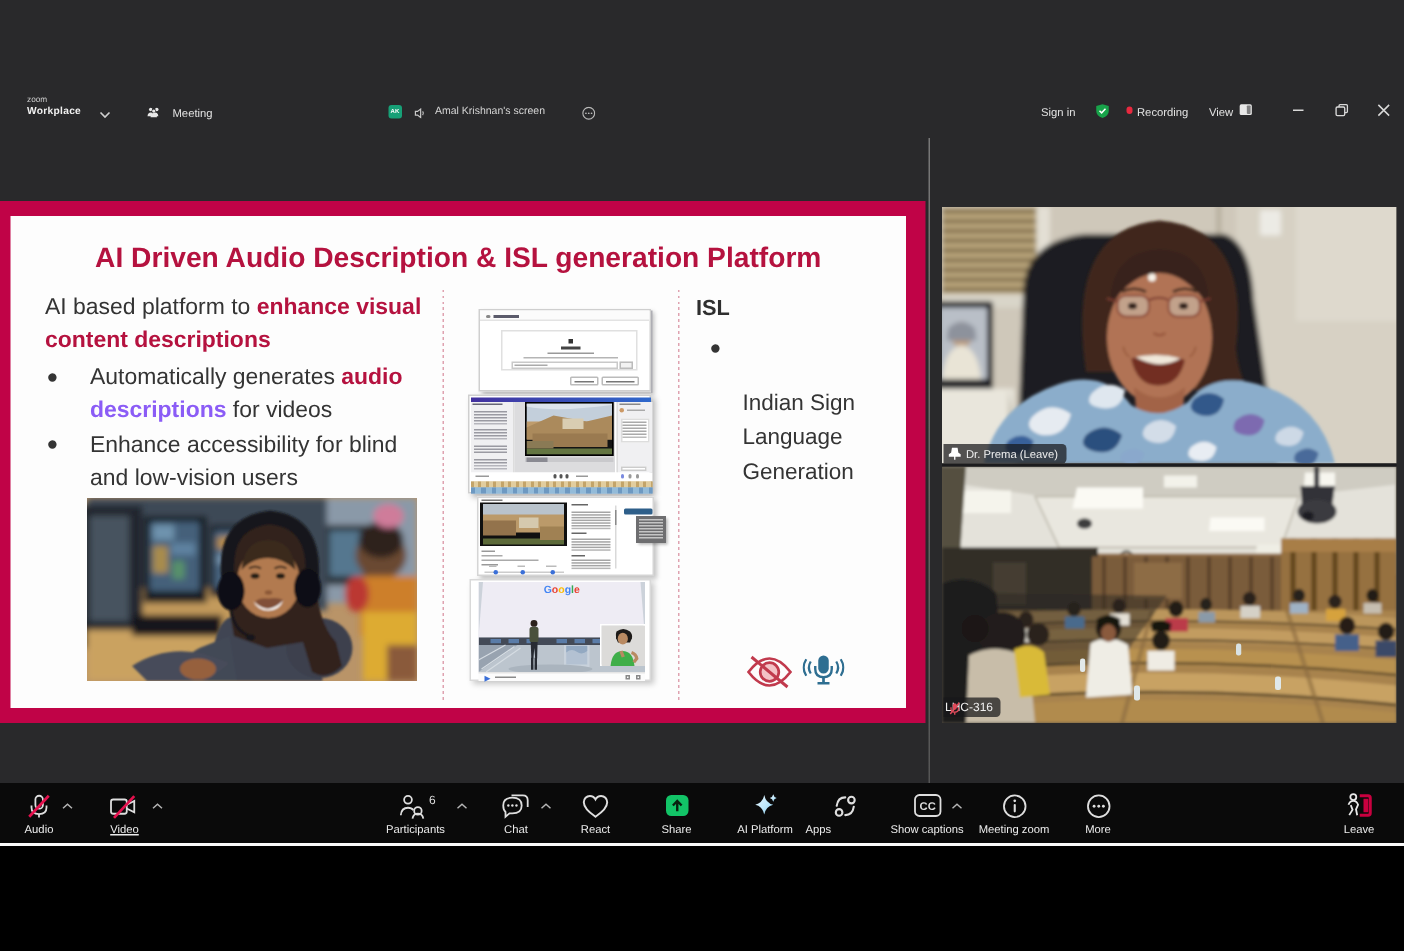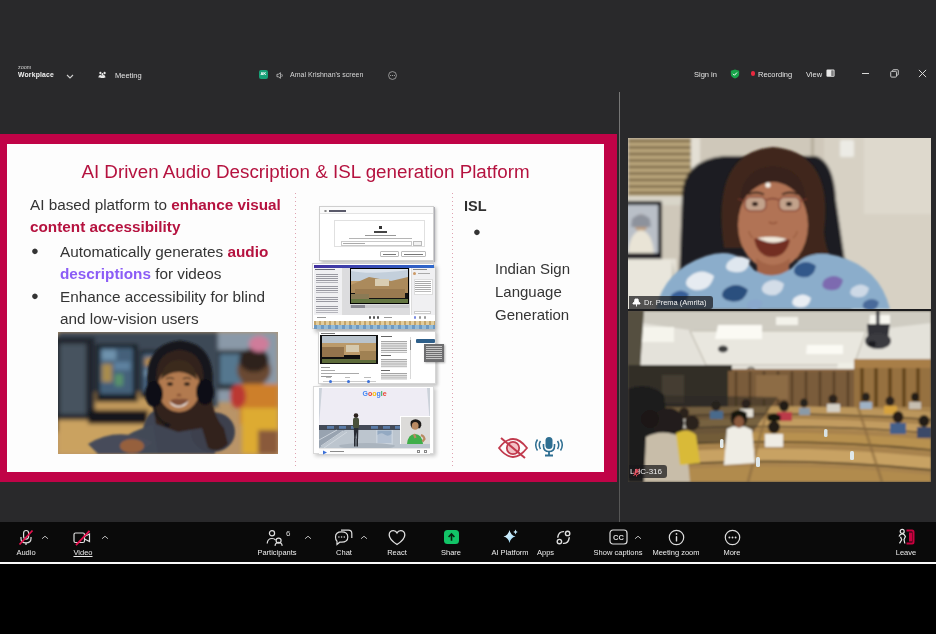--- a/index.html
+++ b/index.html
@@ -58,25 +58,25 @@
   <svg class="abs" style="left:890px;top:69px" width="9" height="9" viewBox="0 0 10 10">
     <rect x="0.8" y="2.6" width="6.4" height="6.4" rx="1" fill="none" stroke="#d9d9d9" stroke-width="1"></rect>
     <path d="M3 2.6 V1.6 q0-0.8 0.8-0.8 H8.4 q0.8 0 0.8 0.8 V6 q0 0.8-0.8 0.8 h-1" fill="none" stroke="#d9d9d9" stroke-width="1"></path>
   </svg>
   <svg class="abs" style="left:918px;top:69px" width="9" height="9" viewBox="0 0 10 10">
     <path d="M1 1 L9 9 M9 1 L1 9" stroke="#d9d9d9" stroke-width="1.1"></path>
   </svg>
 
   <div class="abs" style="left:0;top:134px;width:617px;height:348px;background:#c00347;"></div>
   <div class="abs" id="slide" style="left:7px;top:144px;width:597px;height:328px;background:#fdfdfd;">
-    <div class="abs" style="left:0;top:17px;width:597px;text-align:center;color:#b5123f;font-size:18.8px;font-weight:normal;">AI Driven Audio Description &amp; ISL generation Platform</div>
+    <div class="abs" style="left:0;top:17px;width:597px;text-align:center;color:#b5123f;font-size:18.8px;font-weight:bold;">AI Driven Audio Description &amp; ISL generation Platform</div>
 
     <div class="abs" style="left:23px;top:50px;width:280px;font-size:15.3px;line-height:22.4px;color:#343434;white-space:nowrap;">
       <div>AI based platform to <b style="color:#b5123f;">enhance visual</b></div>
-      <div><b style="color:#b5123f;">content accessibility</b></div>
+      <div><b style="color:#b5123f;">content descriptions</b></div>
     </div>
     <div class="abs" style="left:26px;top:97px;width:280px;font-size:15.3px;line-height:22.4px;color:#343434;white-space:nowrap;">
       <div style="position:relative;padding-left:27px;">
         <span style="position:absolute;left:-2px;top:-1px;font-size:13px;">●</span>
         Automatically generates <b style="color:#b5123f;">audio</b><br>
         <span style="color:#8b5cf6;font-weight:bold;">descriptions</span> for videos
       </div>
       <div style="position:relative;padding-left:27px;">
         <span style="position:absolute;left:-2px;top:-1px;font-size:13px;">●</span>
         Enhance accessibility for blind<br>
@@ -397,21 +397,21 @@
         <path d="M136 146 q10-8 20 0 q-2 13-15 11 q-11-3-5-11 Z" fill="#d3dde8"></path>
         <path d="M168 128 q10-8 20 0 q-2 13-15 11 q-11-3-5-11 Z" fill="#33588a"></path>
         <path d="M196 142 q10-8 19 0 q-2 12-14 10 q-10-2-5-10 Z" fill="#7d6bb0"></path>
         <path d="M224 150 q9-7 17 0 q-2 11-13 9 q-9-2-4-9 Z" fill="#cdd9e6"></path>
         <path d="M44 156 q9-7 17 0 q-2 11-13 9 q-9-2-4-9 Z" fill="#39619a"></path>
         <path d="M166 160 q9-7 17 0 q-2 11-13 9 q-9-2-4-9 Z" fill="#e8edf3"></path>
         <path d="M120 164 q8-6 15 0 q-2 10-11 8 q-8-2-4-8 Z" fill="#8aa8cc"></path>
         <path d="M236 164 q8-6 15 0 q-2 10-11 8 q-8-2-4-8 Z" fill="#4a6a9a"></path>
       </g>
     </svg>
-    <div class="abs" style="left:1px;top:158px;height:13px;background:rgba(24,24,26,0.72);border-radius:0 3px 3px 0;color:#f0f0f0;font-size:7.5px;line-height:13px;padding:0 6px 0 15px;">Dr. Prema (Amrita)</div>
+    <div class="abs" style="left:1px;top:158px;height:13px;background:rgba(24,24,26,0.72);border-radius:0 3px 3px 0;color:#f0f0f0;font-size:7.5px;line-height:13px;padding:0 6px 0 15px;">Dr. Prema (Leave)</div>
     <svg class="abs" style="left:4px;top:160px" width="9" height="9" viewBox="0 0 9 9">
       <path d="M3 1 h3 l0.5 3 1.5 1 v1 H1 V5 L2.5 4 Z M4.5 6 V8.5" stroke="#fff" stroke-width="0.9" fill="#fff"></path>
     </svg>
   </div>
   <div class="abs" id="video2" style="left:628px;top:311px;width:303px;height:171px;background:#5a5246;overflow:hidden;">
     <svg width="303" height="171" viewBox="0 0 303 171">
       <g filter="url(#vb1)">
 
         <rect x="0" y="0" width="303" height="72" fill="#e4e2da"></rect>
         <path d="M0 0 H303 V12 L235 20 68 20 0 10 Z" fill="#cfccc2"></path>

